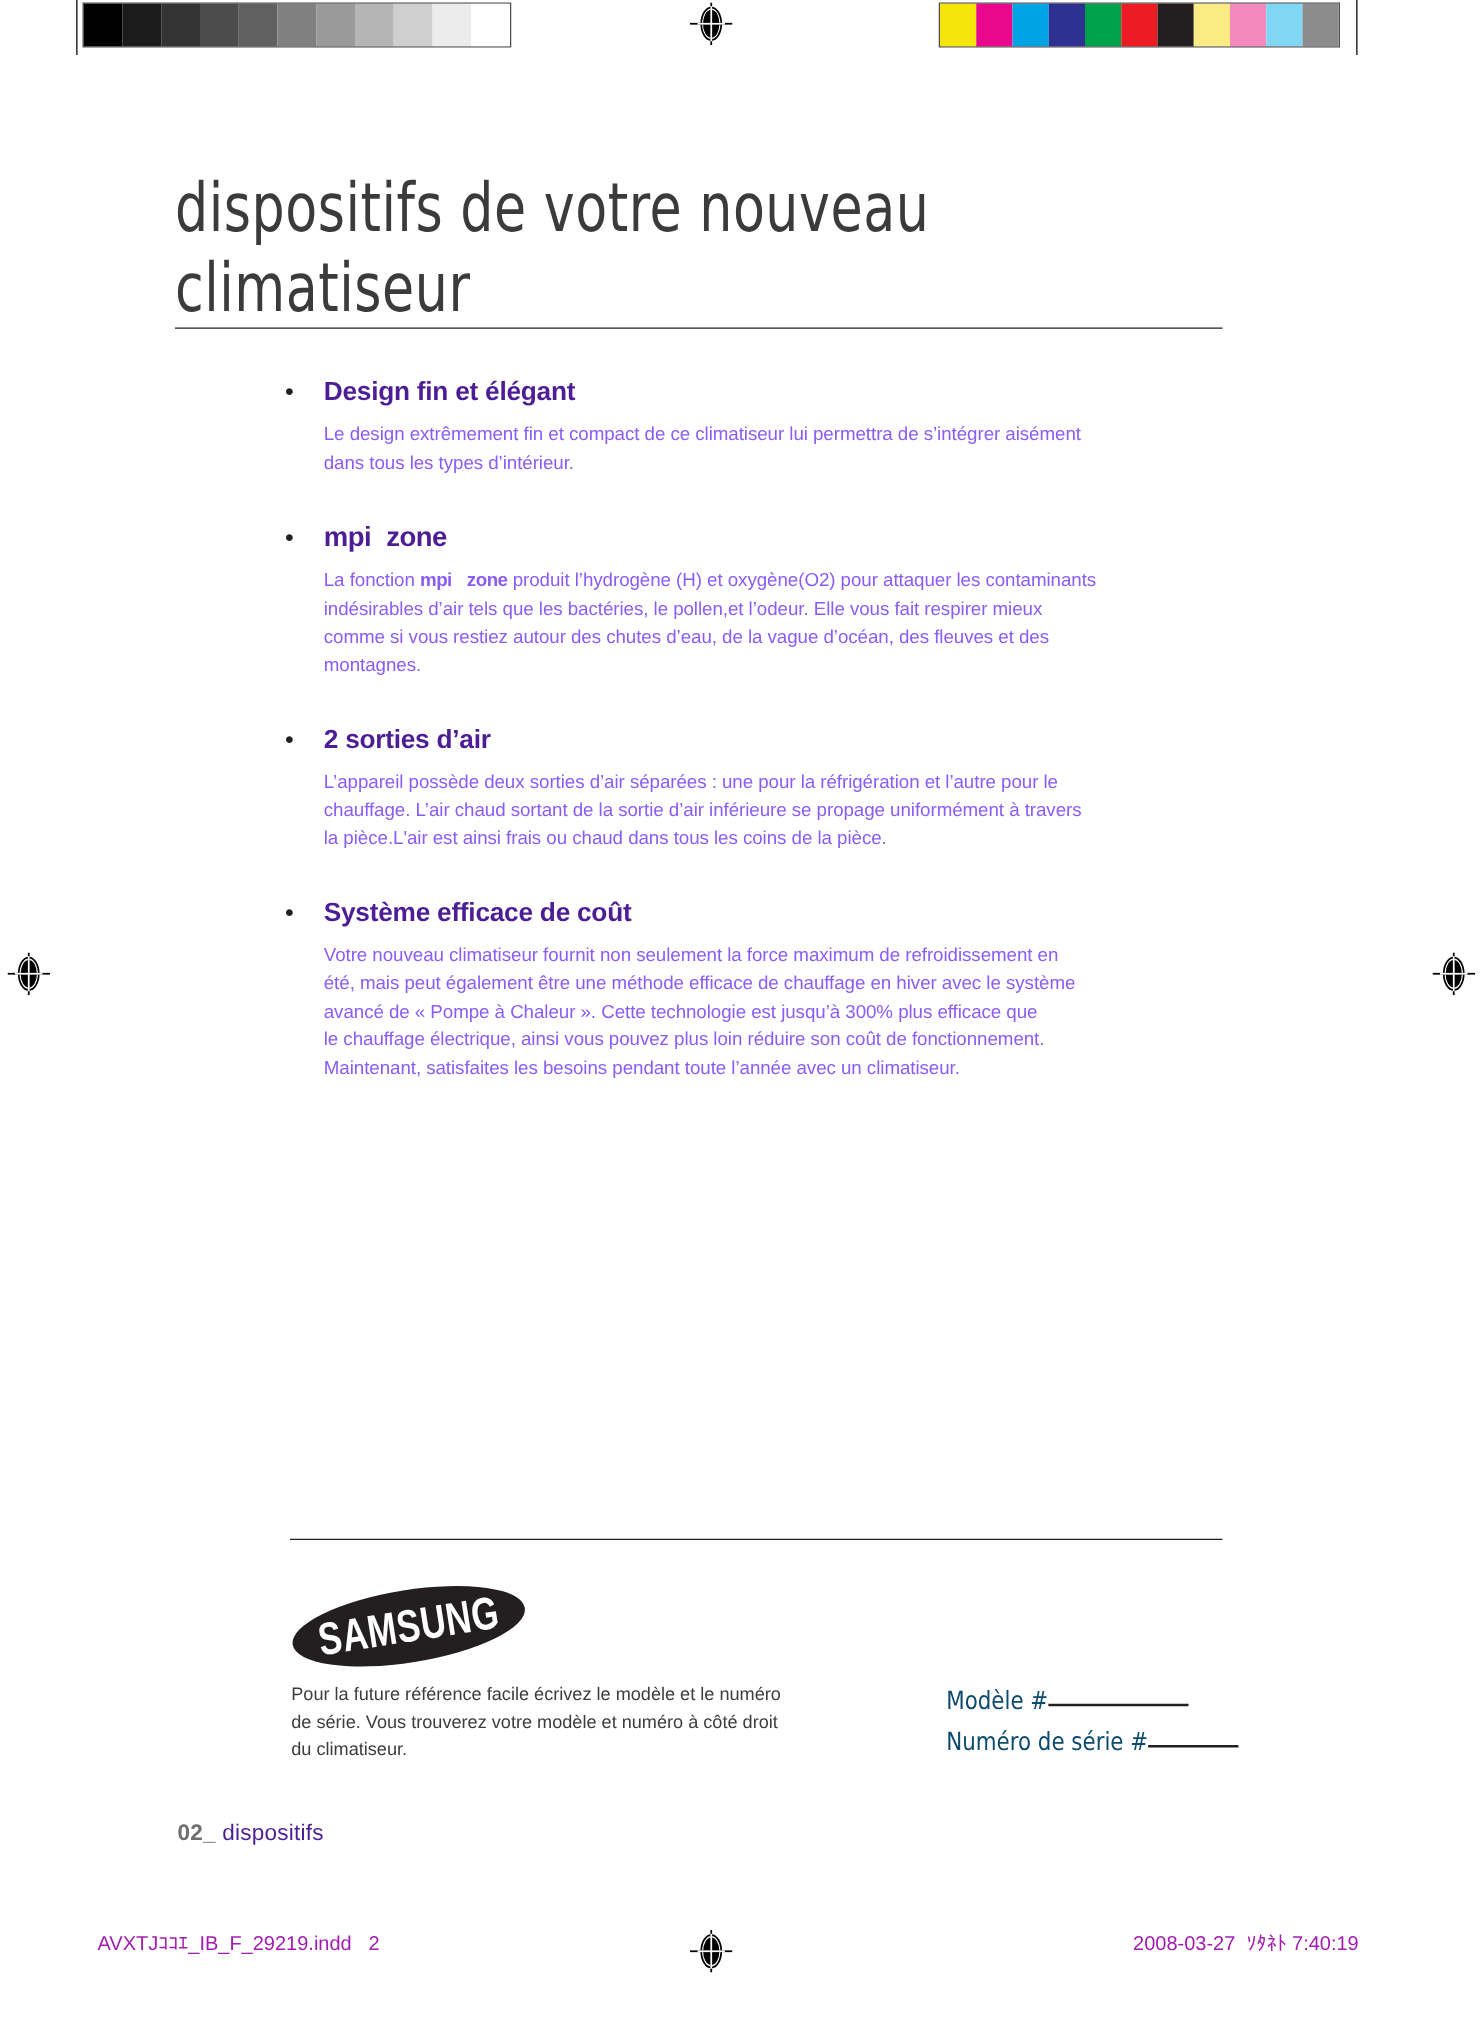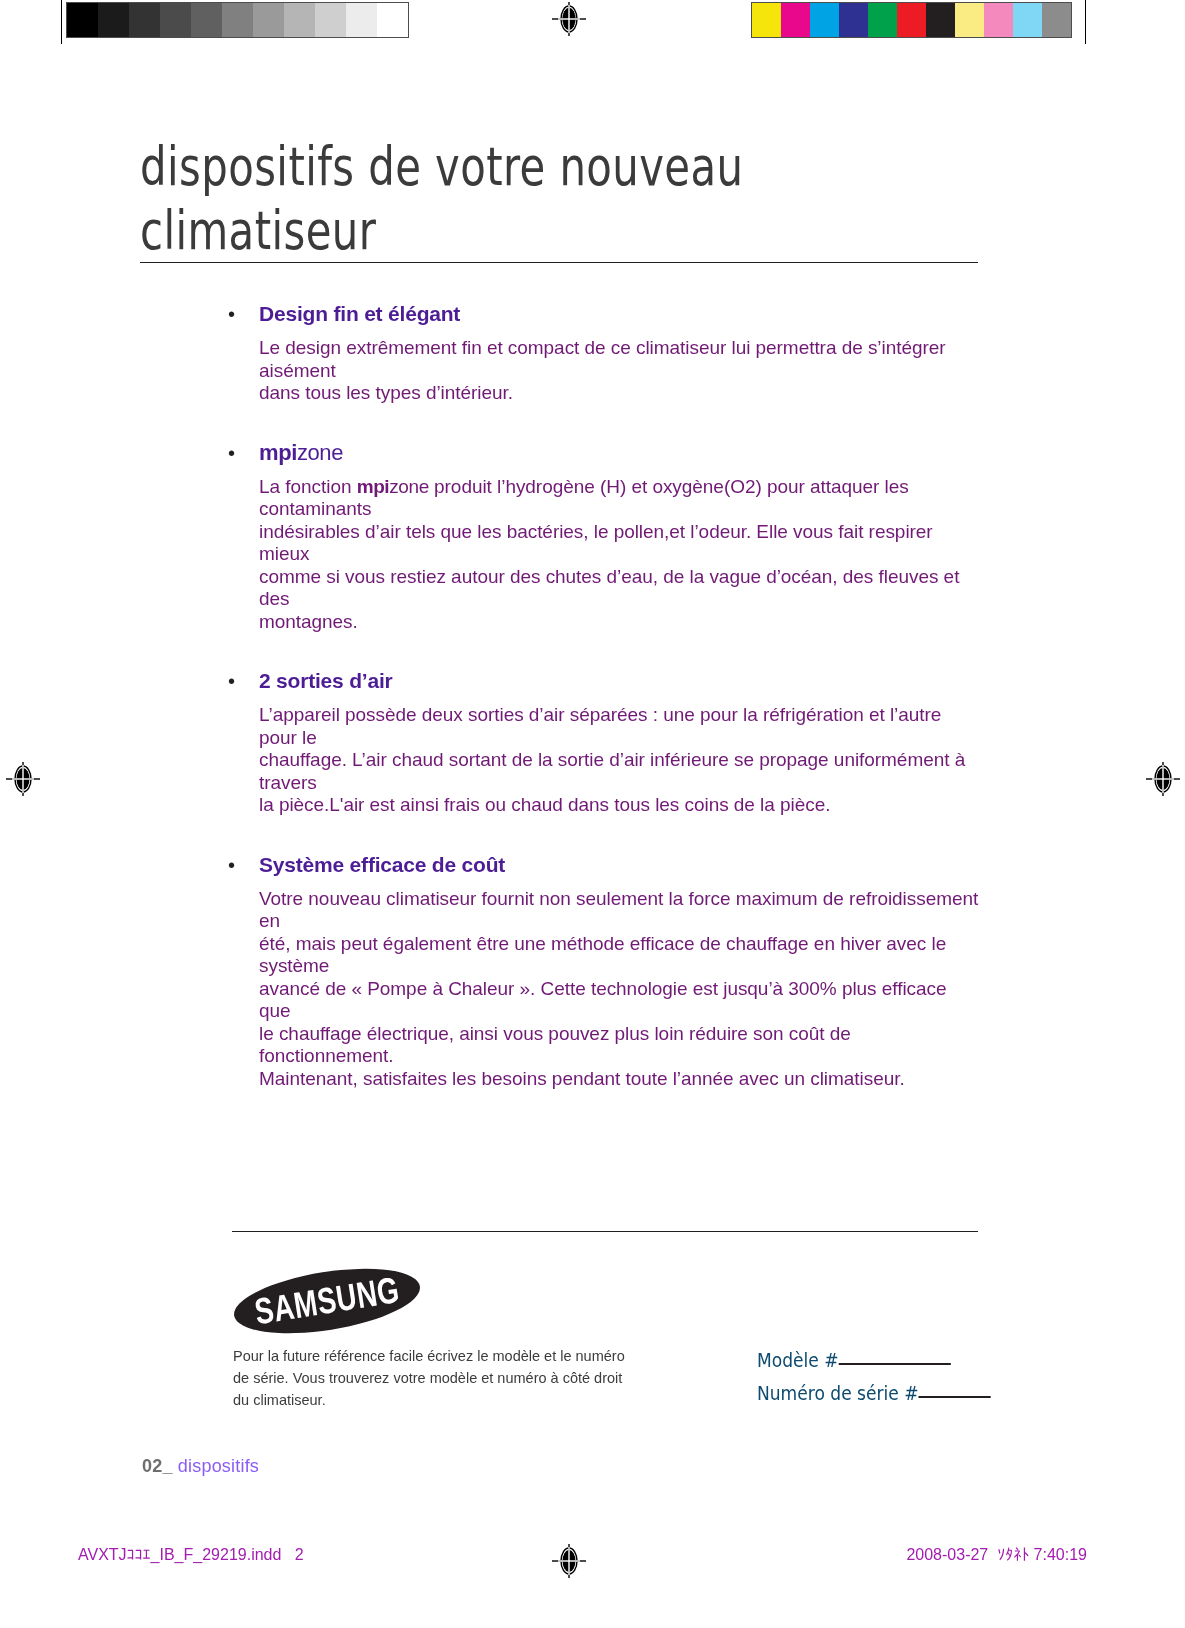--- a/index.html
+++ b/index.html
@@ -122,28 +122,28 @@
   }
   .feature-title {
     font-size: 21px;
     font-weight: bold;
     line-height: 28px;
     color: #4c1d95;
     letter-spacing: -0.2px;
   }
   .feature-body {
     margin-left: 31px;
-    font-size: 19px;
+    font-size: 15px;
     line-height: 22.5px;
-    color: #701a75;
+    color: #8b5cf6;
     letter-spacing: -0.05px;
     white-space: pre-line;
   }
   .mpi-b { font-weight: bold; letter-spacing: -0.4px; }
-  .mpi-r { font-weight: normal; letter-spacing: -0.4px; }
+  .mpi-r { font-weight: bold; letter-spacing: -0.4px; padding-left: 12px; }
 
   .feature-title .mpi-b { font-size: 22px; }
   .feature-title .mpi-r { font-size: 22px; }
 
   
   .foot-rule {
     position: absolute;
     left: 232px;
     top: 1231px;
     width: 746px;
@@ -200,21 +200,21 @@
     top: 1454px;
     font-size: 18px;
     line-height: 24px;
     color: #808080;
     letter-spacing: 0.2px;
   }
   .page-footer .pno {
     font-weight: bold;
     color: #6e6e6e;
   }
-  .page-footer .pname { color: #8b5cf6; }
+  .page-footer .pname { color: #4c1d95; }
 
   
   .print-info {
     position: absolute;
     top: 1546px;
     font-family: Liberation Sans, sans-serif;
     font-size: 16px;
     color: #a21caf;
     white-space: pre;
   }

